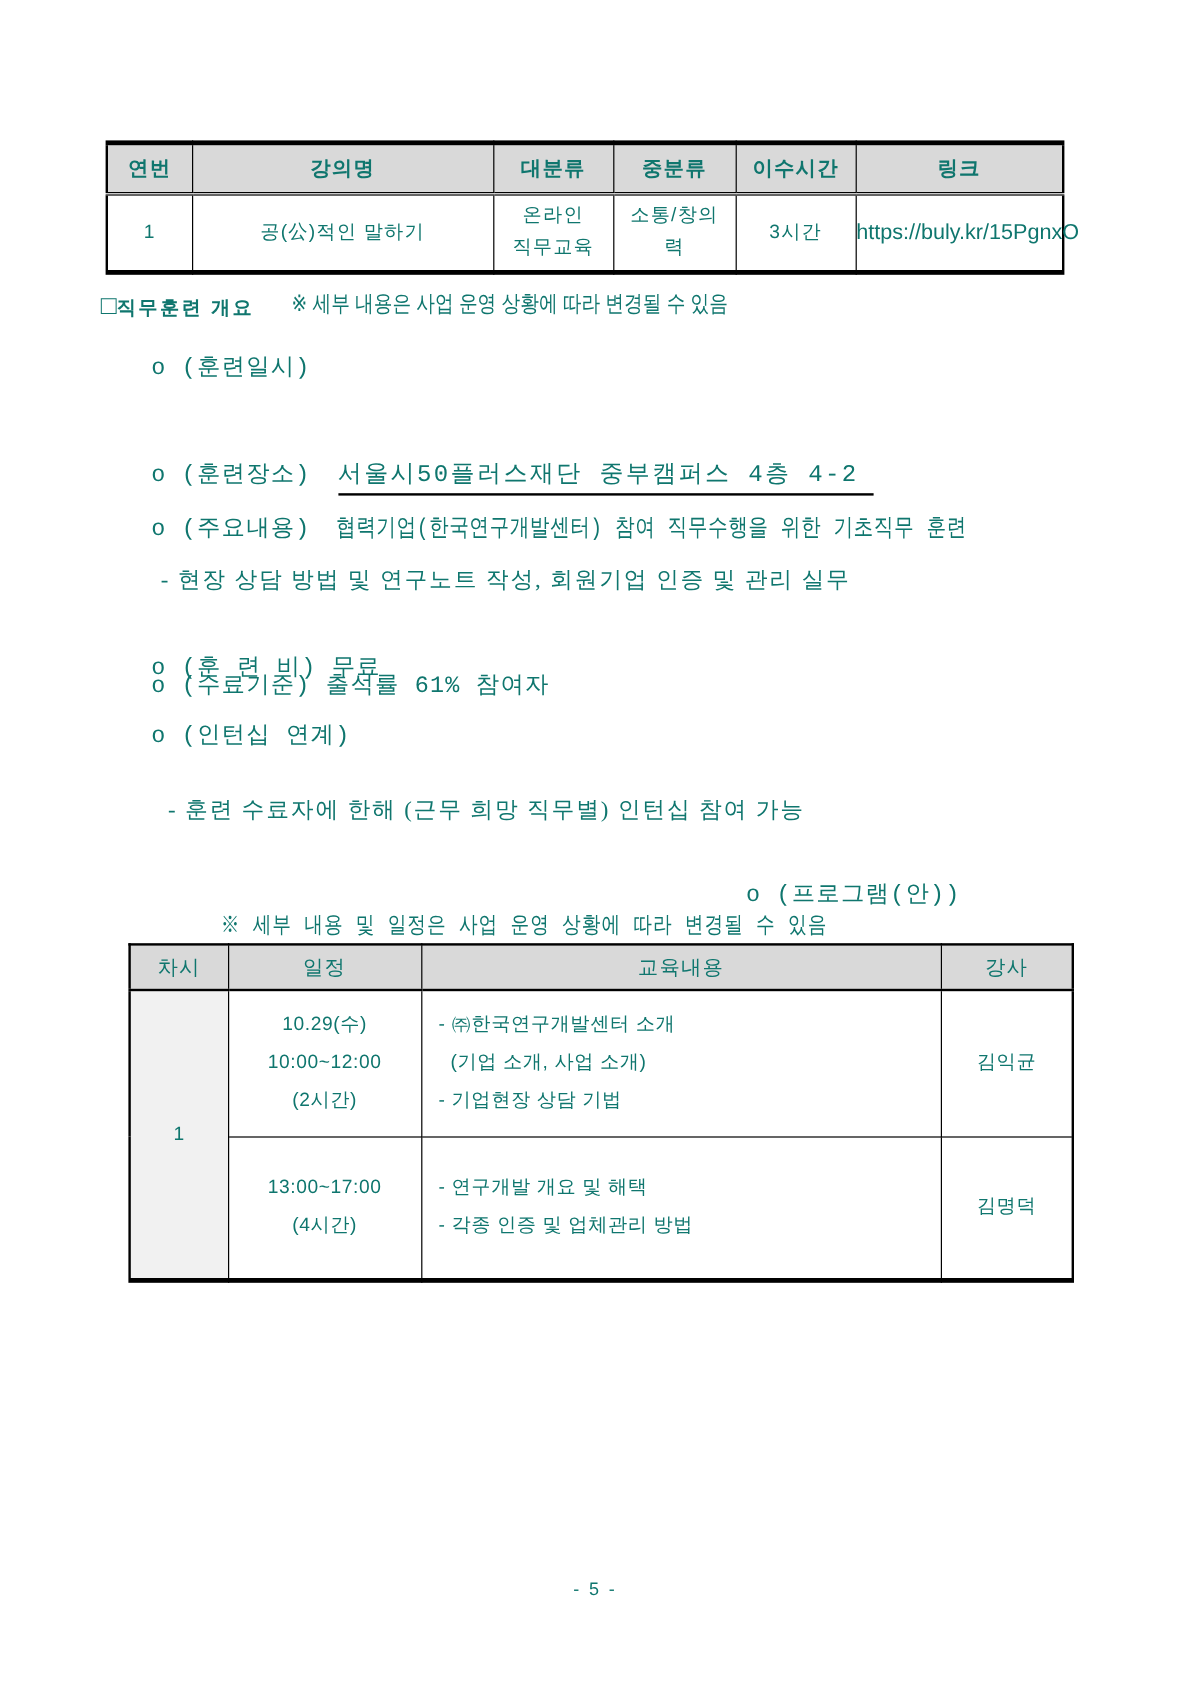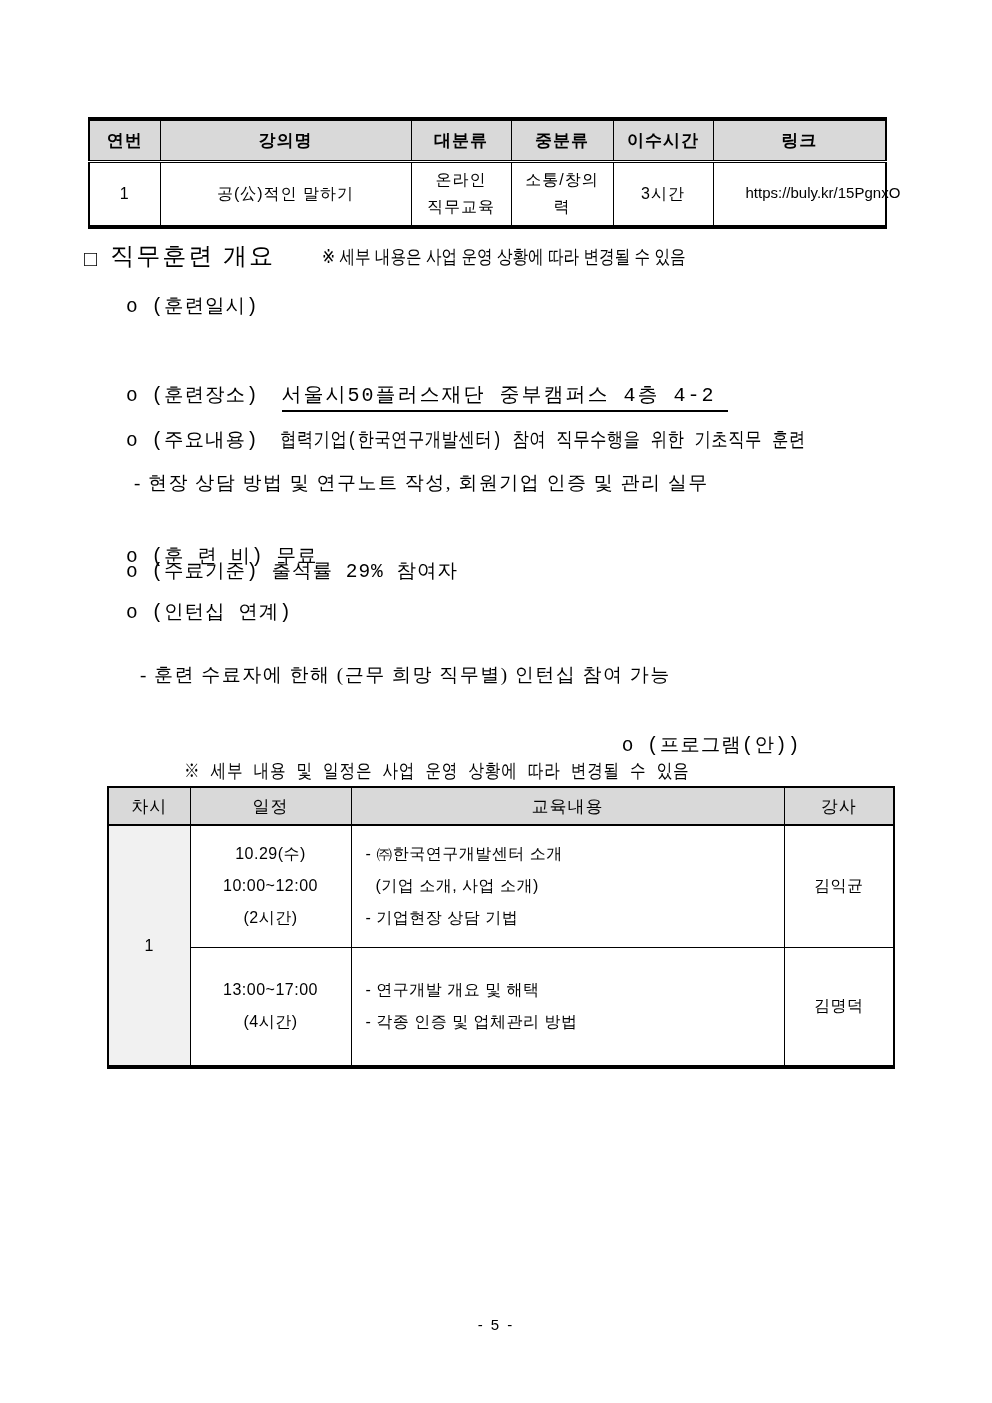--- a/index.html
+++ b/index.html
@@ -1,19 +1,19 @@
 <!DOCTYPE html>
 <html><head>
 <meta charset="utf-8">
 <style>
   * { margin:0; padding:0; box-sizing:border-box; }
   html,body { background:#ffffff; }
   .page {
     position:relative; width:992px; height:1403px; margin:0 auto;
-    background:#ffffff; color:#000000;
+    background:#ffffff; color:#0f766e;
     font-family:"Liberation Sans","DejaVu Sans",sans-serif;
     overflow:hidden;
   }
   .abs { position:absolute; }
 
   
   table { border-collapse:collapse; table-layout:fixed; position:absolute; }
   #course-table {
     left:88px; top:117px; width:797px;
     border-top:4px solid #000; border-bottom:4px solid #000;
@@ -21,21 +21,21 @@
   }
   #course-table th {
     background:#d9d9d9; border:1px solid #000; border-bottom:3px double #000;
     height:42px; font-size:17px; font-weight:600; letter-spacing:1px;
   }
   #course-table td {
     border:1px solid #000; height:66px; text-align:center;
     font-size:16px; letter-spacing:1px; line-height:1.65;
     white-space:pre-wrap; vertical-align:middle;
   }
-  #course-table td.link-cell { font-size:15px; letter-spacing:0;padding-left:32px; }
+  #course-table td.link-cell { font-size:18px; letter-spacing:0; }
 
   #program-table {
     left:107px; top:786px; width:786px;
     border-top:2px solid #000; border-bottom:4px solid #000;
     border-left:2px solid #000; border-right:2px solid #000;
   }
   #program-table th {
     background:#d9d9d9; border:1px solid #000; border-bottom:2px solid #000;
     height:38px; font-size:17px; font-weight:400; letter-spacing:1px;
   }
@@ -46,24 +46,24 @@
   #program-table tr.row1 td { height:122px; }
   #program-table tr.row2 td { height:120px; }
   .session-cell { background:#f1f1f1; text-align:center; }
   .schedule-cell { text-align:center; }
   .content-cell { text-align:left; padding-left:14px; }
   .instructor-cell { text-align:center; }
 
   
   .heading-row { left:84px; top:240px; display:flex; align-items:flex-end; }
   .checkbox-glyph { font-size:22px; line-height:1.25; font-weight:400; }
-  .section-title { font-size:24px; font-weight:400; letter-spacing:2px; margin-left:13px; }
+  .section-title { font-size:16px; font-weight:700; letter-spacing:2px; }
   .note { font-size:19px; white-space:nowrap; }
   .condensed { display:inline-block; transform:scaleX(0.82); transform-origin:0 70%; white-space:nowrap; }
-  .note-main { margin-left:47px; padding-bottom:2px; }
+  .note-main { margin-left:31px; padding-bottom:2px; }
 
   .bullet { font-size:19.5px; letter-spacing:1px; white-space:nowrap;font-family:Liberation Mono, monospace; }
   .detail {
     font-family:"Liberation Serif","DejaVu Serif",serif;
     font-size:19px; letter-spacing:1.5px; white-space:nowrap;
   }
   .venue-value {
     font-size:20px; letter-spacing:2px;
     border-bottom:2px solid #000; padding-right:12px; padding-bottom:3px;
   }
@@ -127,21 +127,21 @@
     <span class="venue-value" style="margin-left:10px;">서울시50플러스재단 중부캠퍼스 4층 4-2</span>
   </div>
 
   <div class="abs bullet" style="left:126px; top:426px;">
     <span>o (주요내용)</span>
     <span class="condensed content-value" style="margin-left:8px;">협력기업(한국연구개발센터) 참여 직무수행을 위한 기초직무 훈련</span>
   </div>
   <div class="abs detail" style="left:134px; top:470px;">- 현장 상담 방법 및 연구노트 작성, 회원기업 인증 및 관리 실무</div>
 
   <div class="abs bullet" style="left:126px; top:542px;">o (훈 련 비) 무료</div>
-  <div class="abs bullet" style="left:126px; top:557px;">o (수료기준) 출석률 29% 참여자</div>
+  <div class="abs bullet" style="left:126px; top:557px;">o (수료기준) 출석률 61% 참여자</div>
   <div class="abs bullet" style="left:126px; top:598px;">o (인턴십 연계)</div>
   <div class="abs detail" style="left:140px; top:662px;">- 훈련 수료자에 한해 (근무 희망 직무별) 인턴십 참여 가능</div>
 
   <div class="abs bullet program-line" style="left:126px; top:731px;flex-direction:column;">
     <span>o (프로그램(안))</span>
     <span class="note program-note"><span class="condensed">※ 세부 내용 및 일정은 사업 운영 상황에 따라 변경될 수 있음</span></span>
   </div>
 
   <table id="program-table">
     <colgroup>

